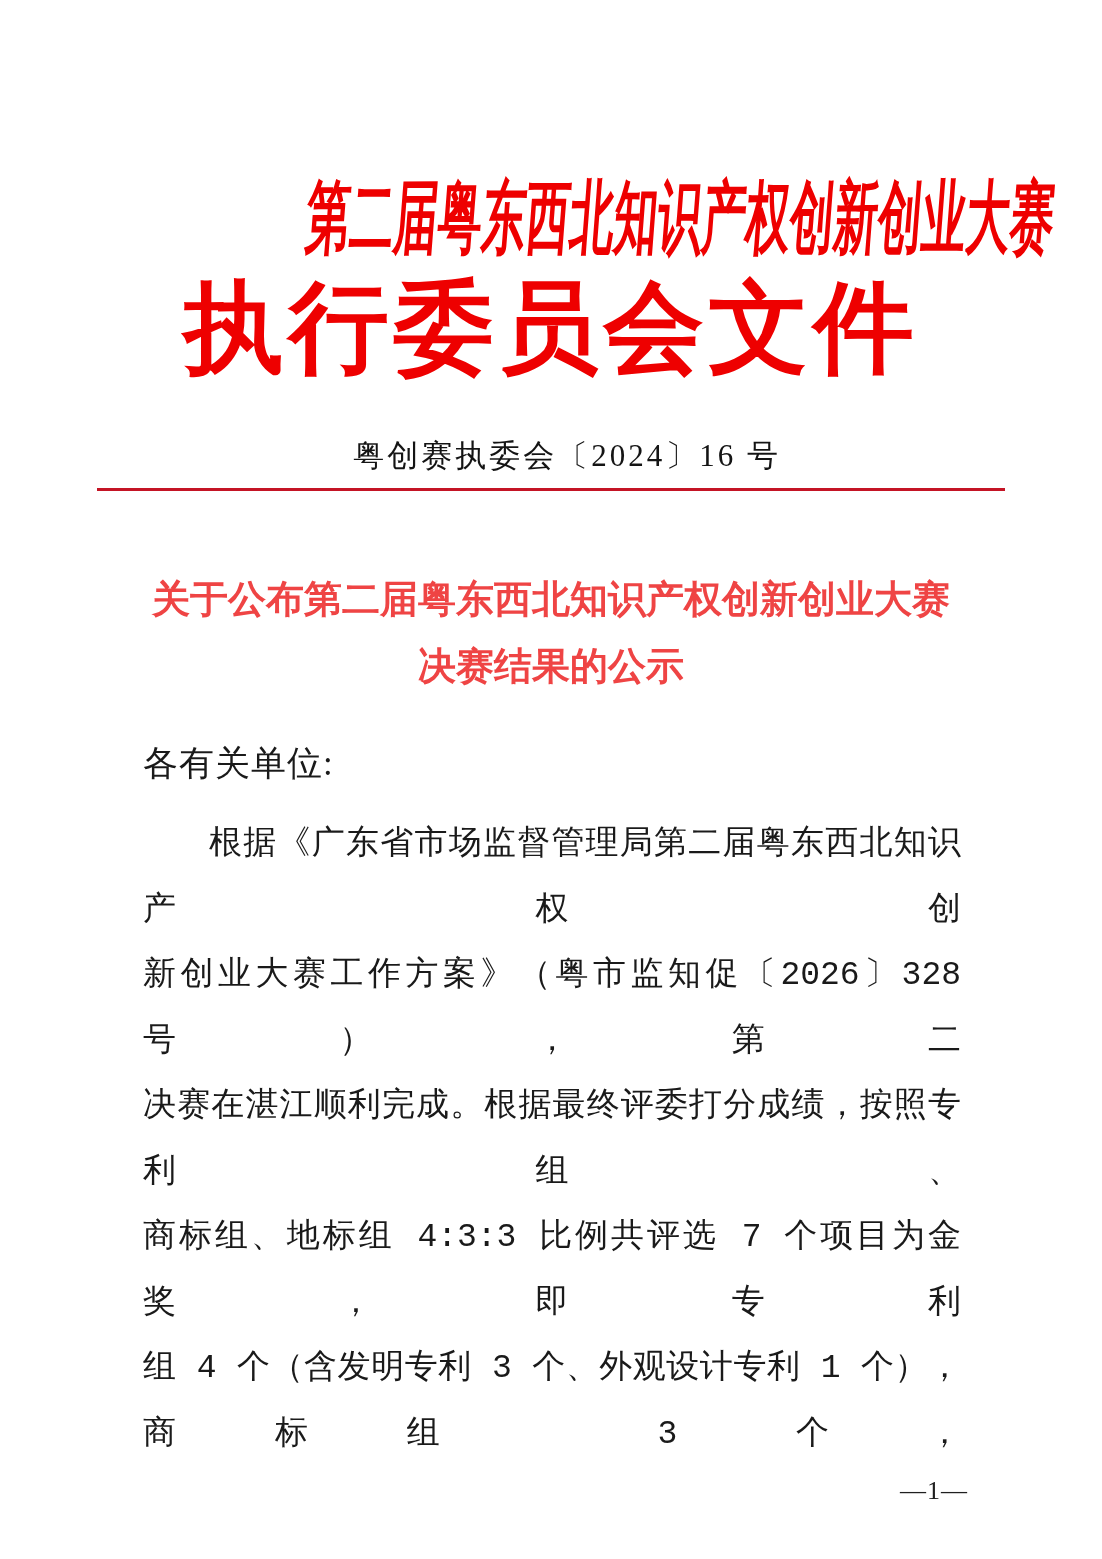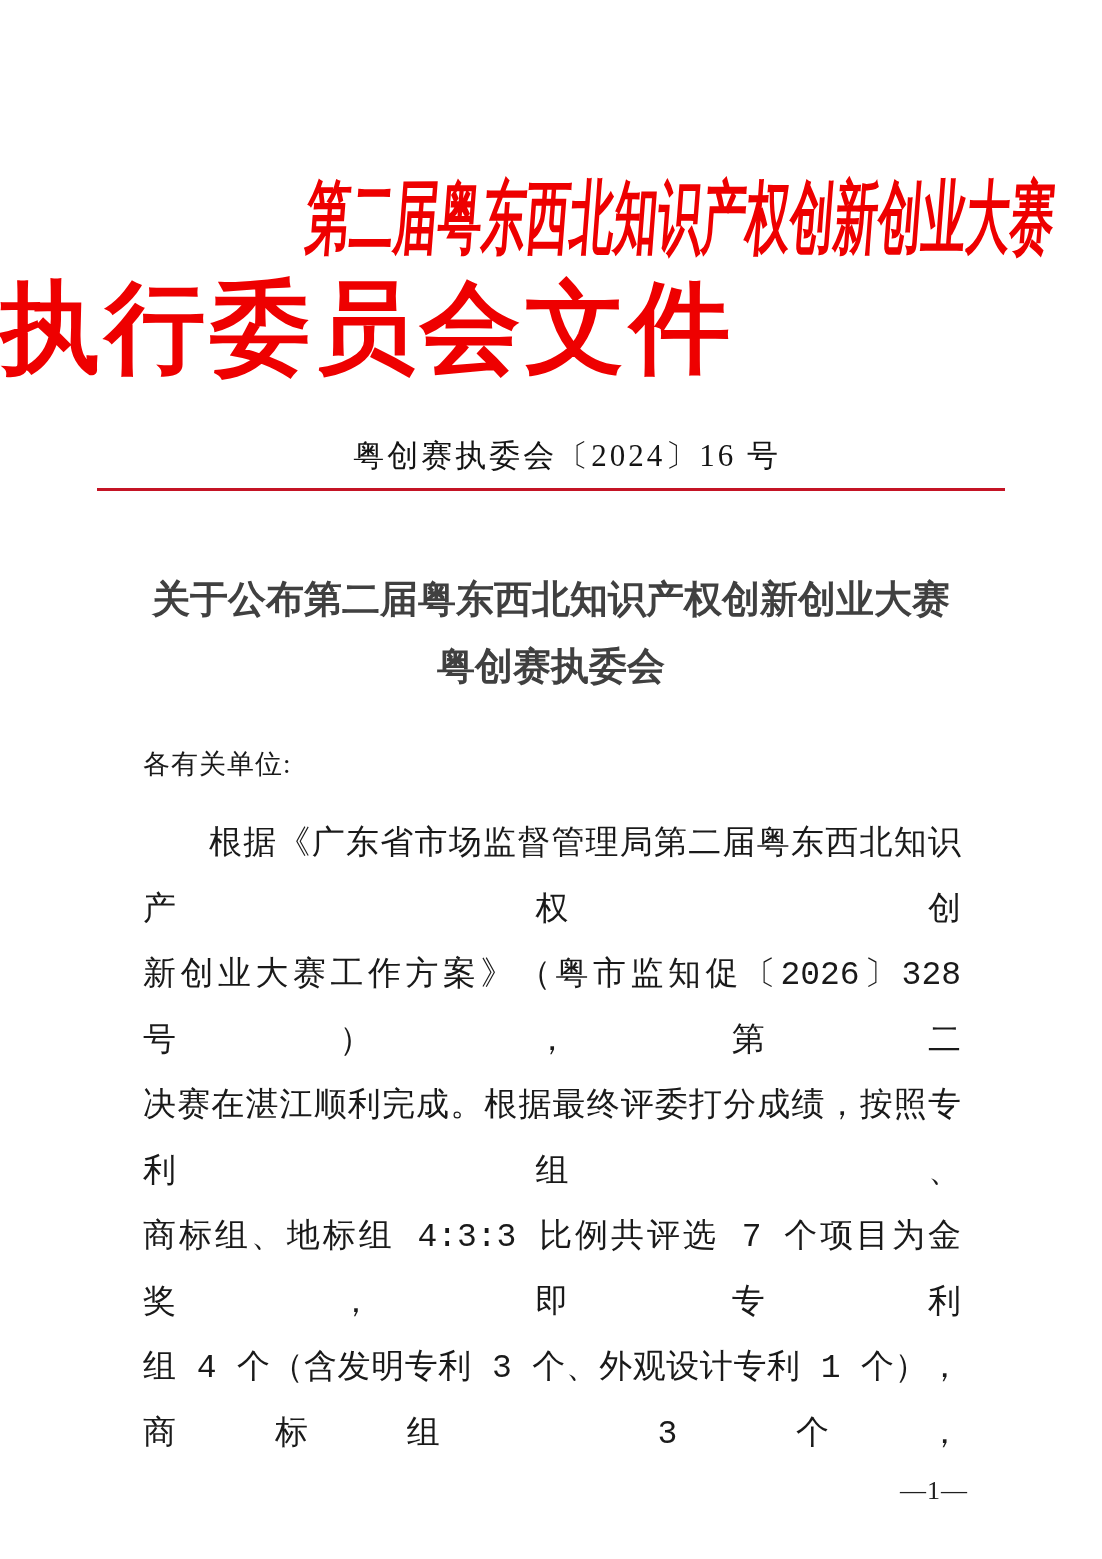--- a/index.html
+++ b/index.html
@@ -38,20 +38,21 @@
     transform: scaleX(0.55) skewX(-8deg);
     transform-origin: 50% 55%;
   }
 
   
   .header-line2 {
     position: absolute;
     top: 268px;
     left: 0;
     width: 100%;
+    text-align: center;
     font-size: 100px;
     line-height: 122px;
     font-weight: bold;
     color: var(--header-red);
     letter-spacing: 5px;
     white-space: nowrap;
   }
 
   
   .doc-number {
@@ -77,31 +78,31 @@
   }
 
   
   .doc-title {
     position: absolute;
     top: 566px;
     left: 0;
     width: 100%;
     text-align: center;
     font-weight: bold;
-    color: #404040;
+    color: #ef4444;
     font-size: 38px;
     line-height: 67px;
   }
 
   
   .salutation {
     position: absolute;
     top: 744px;
     left: 143px;
-    font-size: 27px;
+    font-size: 35px;
     line-height: 40px;
     color: #1a1a1a;
     letter-spacing: 1px;
   }
   .paragraph {
     position: absolute;
     top: 812px;
     left: 143px;
     width: 818px;
     font-size: 33px;
@@ -136,21 +137,21 @@
   </div>
 
   <div class="header-line2">执行委员会文件</div>
 
   <div class="doc-number">粤创赛执委会〔2024〕16 号</div>
 
   <div class="red-rule"></div>
 
   <div class="doc-title">
     <div>关于公布第二届粤东西北知识产权创新创业大赛</div>
-    <div>粤创赛执委会</div>
+    <div>决赛结果的公示</div>
   </div>
 
   <div class="salutation">各有关单位:</div>
 
   <div class="paragraph">
     <div class="line first">根据《广东省市场监督管理局第二届粤东西北知识产权创</div>
     <div class="line">新创业大赛工作方案》（粤市监知促〔2026〕328 号），第二</div>
     <div class="line">决赛在湛江顺利完成。根据最终评委打分成绩，按照专利组、</div>
     <div class="line">商标组、地标组 4:3:3 比例共评选 7 个项目为金奖，即专利</div>
     <div class="line">组 4 个（含发明专利 3 个、外观设计专利 1 个），商标组 3 个，</div>

